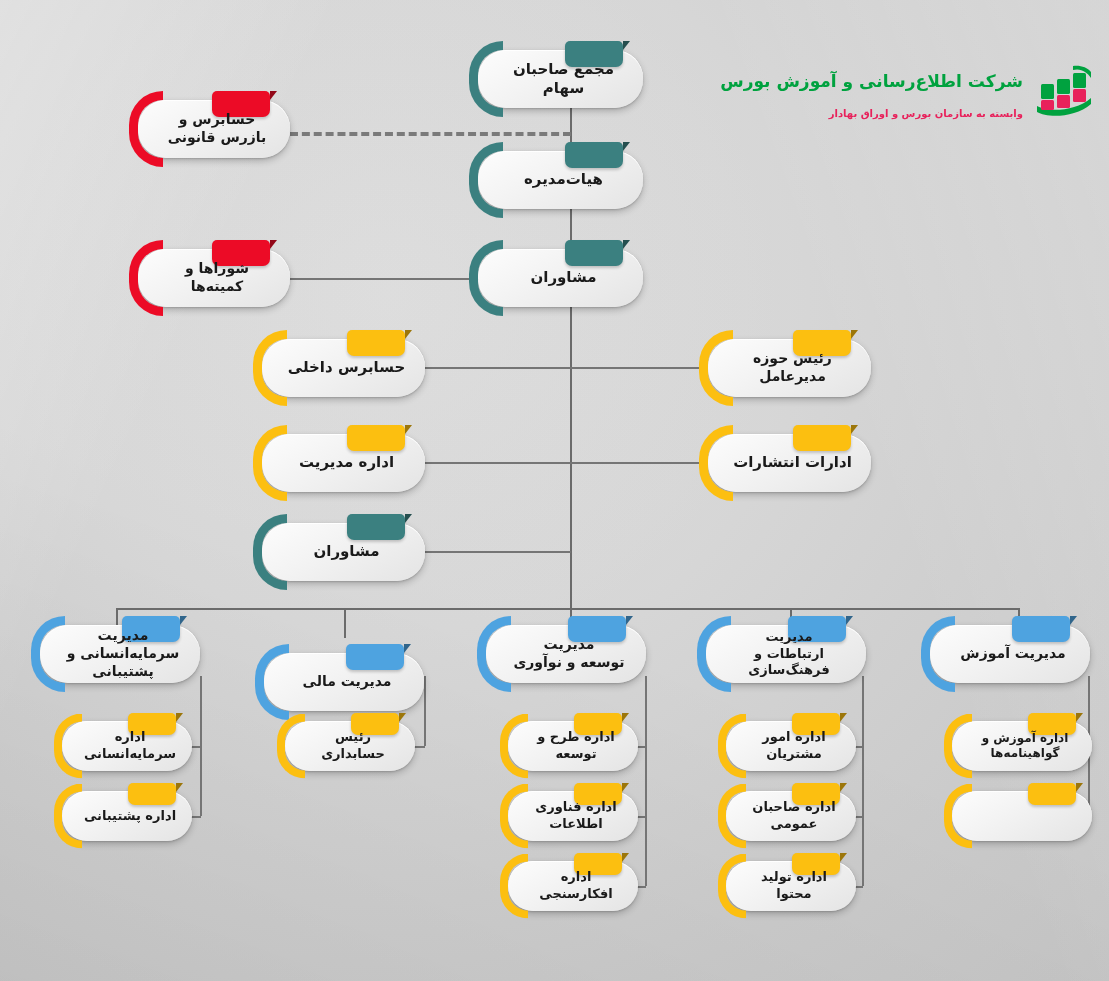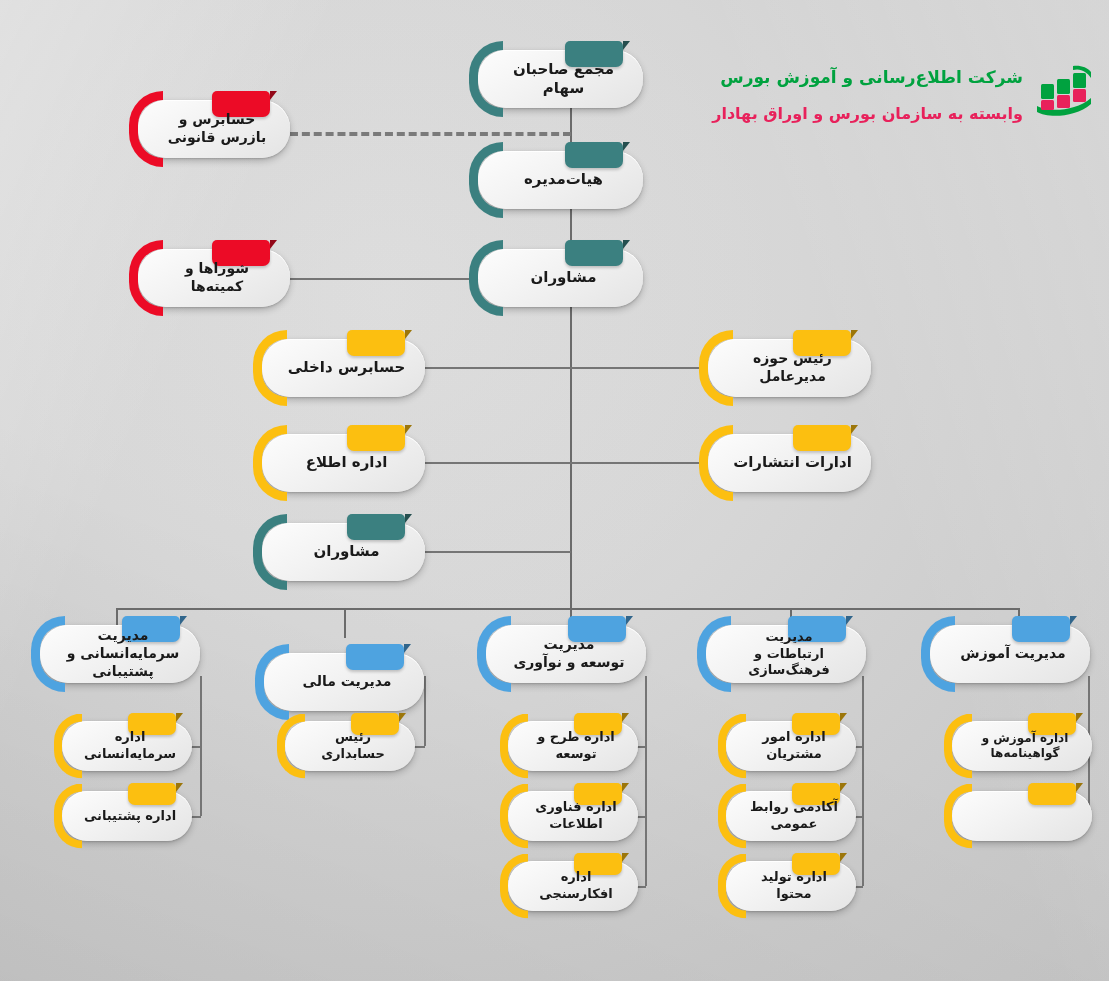--- a/index.html
+++ b/index.html
@@ -154,21 +154,21 @@
   #logo .txt { text-align: right; padding-top: 4px; }
   #logo .txt .l1 {
     color: #00a23f;
     font-size: 17px;
     font-weight: 800;
     white-space: nowrap;
     letter-spacing: -0.3px;
   }
   #logo .txt .l2 {
     color: #e8215b;
-    font-size: 16px;
+    font-size: 10px;
     font-weight: 700;
     white-space: nowrap;
     margin-top: 17px;
   }
 </style>
 </head>
 <body>
 
 <div class="bg-sheen"></div>
 
@@ -273,21 +273,21 @@
 
   <div class="node sz-mid acc-yellow" style="left:708px; top:339px;">
     <span class="arc"></span>
     <span class="tab"></span>
     <span class="label" style="font-size:14px;">رئیس حوزه مدیرعامل</span>
   </div>
 
   <div class="node sz-mid acc-yellow" style="left:262px; top:434px;">
     <span class="arc"></span>
     <span class="tab"></span>
-    <span class="label">اداره اطلاع</span>
+    <span class="label">اداره مدیریت</span>
   </div>
 
   <div class="node sz-mid acc-yellow" style="left:708px; top:434px;">
     <span class="arc"></span>
     <span class="tab"></span>
     <span class="label">ادارات انتشارات</span>
   </div>
 
   <div class="node sz-mid acc-teal" style="left:262px; top:523px;">
     <span class="arc"></span>
@@ -362,21 +362,21 @@
   </div>
 
   <div class="node sz-leaf acc-yellow" style="left:726px; top:721px; width:130px;">
     <span class="arc"></span>
     <span class="tab"></span>
     <span class="label">اداره امور مشتریان</span>
   </div>
   <div class="node sz-leaf acc-yellow" style="left:726px; top:791px; width:130px;">
     <span class="arc"></span>
     <span class="tab"></span>
-    <span class="label">آکادمی روابط عمومی</span>
+    <span class="label">اداره صاحبان عمومی</span>
   </div>
   <div class="node sz-leaf acc-yellow" style="left:726px; top:861px; width:130px;">
     <span class="arc"></span>
     <span class="tab"></span>
     <span class="label">اداره تولید محتوا</span>
   </div>
 
   <div class="node sz-leaf acc-yellow" style="left:952px; top:721px; width:140px;">
     <span class="arc"></span>
     <span class="tab"></span>

